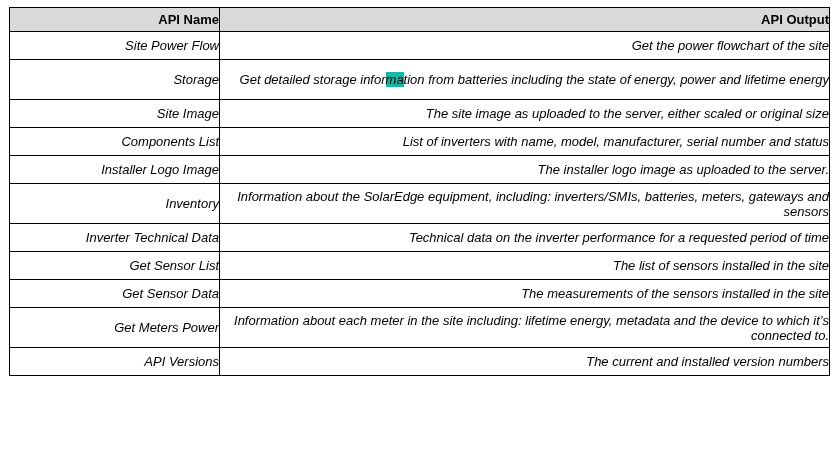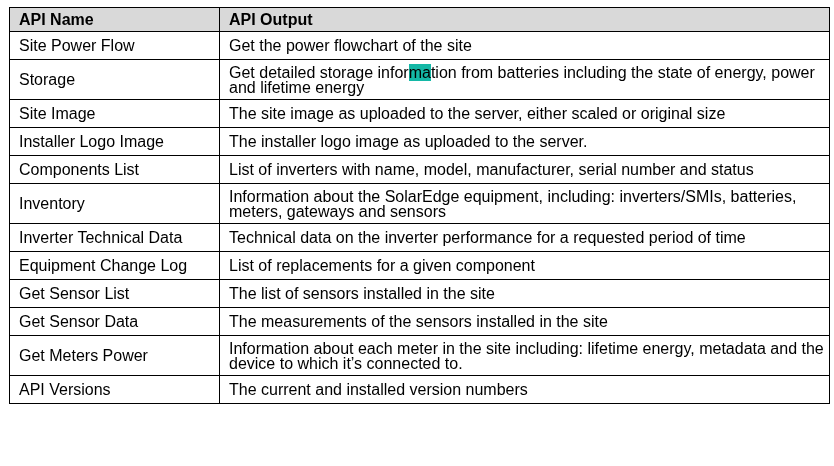--- a/index.html
+++ b/index.html
@@ -22,34 +22,34 @@
     }
     table {
       border-collapse: collapse;
       width: 820px;
       table-layout: fixed;
     }
     col.c1 { width: 210px; }
     col.c2 { width: 610px; }
     th, td {
       border: 1px solid #000000;
-      font-size: 16px;
+      font-size: 13px;
       line-height: 15px;
-      text-align: left;
+      text-align: right;
       vertical-align: middle;
       padding: 0 0 0 9px;
     }
     th {
       background: #d9d9d9;
       font-weight: bold;
       height: 23px;
       padding-top: 0;
       padding-bottom: 0;
     }
-    td { height: 27px; }
+    td { height: 27px; font-style: italic; }
     tr.tall td { height: 37px; padding-top: 1px; padding-bottom: 1px; }
     .hl { background: #14b8a6; }
   </style>
 </head>
 <body>
 
 <div class="table-wrap">
   <table>
     <colgroup>
         <col class="c1">
@@ -68,38 +68,34 @@
       </tr>
       <tr class="tall">
         <td>Storage</td>
         <td><span>Get detailed storage infor</span><span class="hl">ma</span><span>tion from batteries including the state of energy, power and lifetime energy</span></td>
       </tr>
       <tr>
         <td>Site Image</td>
         <td>The site image as uploaded to the server, either scaled or original size</td>
       </tr>
       <tr>
+        <td>Components List</td>
+        <td>List of inverters with name, model, manufacturer, serial number and status</td>
+      </tr>
+      <tr>
         <td>Installer Logo Image</td>
         <td>The installer logo image as uploaded to the server.</td>
-      </tr>
-      <tr>
-        <td>Components List</td>
-        <td>List of inverters with name, model, manufacturer, serial number and status</td>
       </tr>
       <tr class="tall">
         <td>Inventory</td>
         <td>Information about the SolarEdge equipment, including: inverters/SMIs, batteries, meters, gateways and sensors</td>
       </tr>
       <tr>
         <td>Inverter Technical Data</td>
         <td>Technical data on the inverter performance for a requested period of time</td>
-      </tr>
-      <tr>
-        <td>Equipment Change Log</td>
-        <td>List of replacements for a given component</td>
       </tr>
       <tr>
         <td>Get Sensor List</td>
         <td>The list of sensors installed in the site</td>
       </tr>
       <tr>
         <td>Get Sensor Data</td>
         <td>The measurements of the sensors installed in the site</td>
       </tr>
       <tr class="tall">

